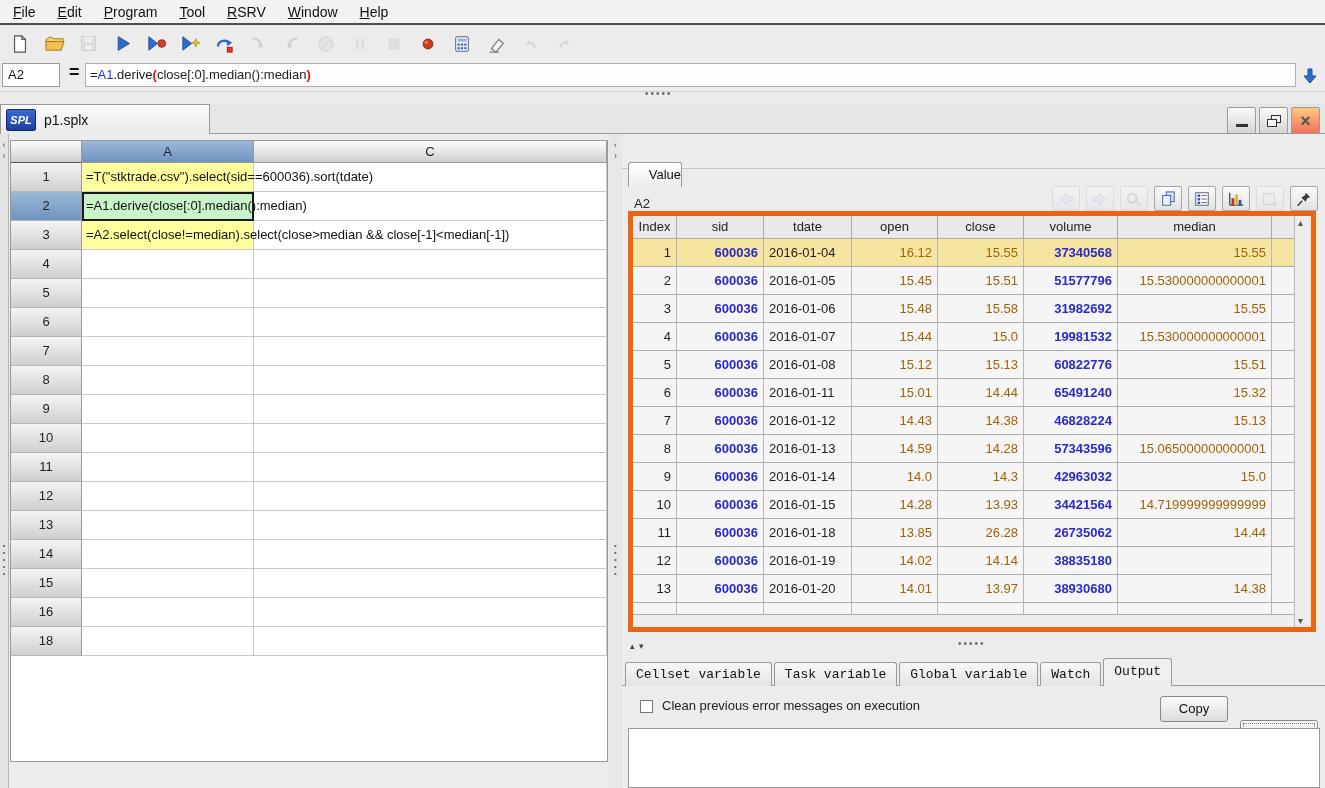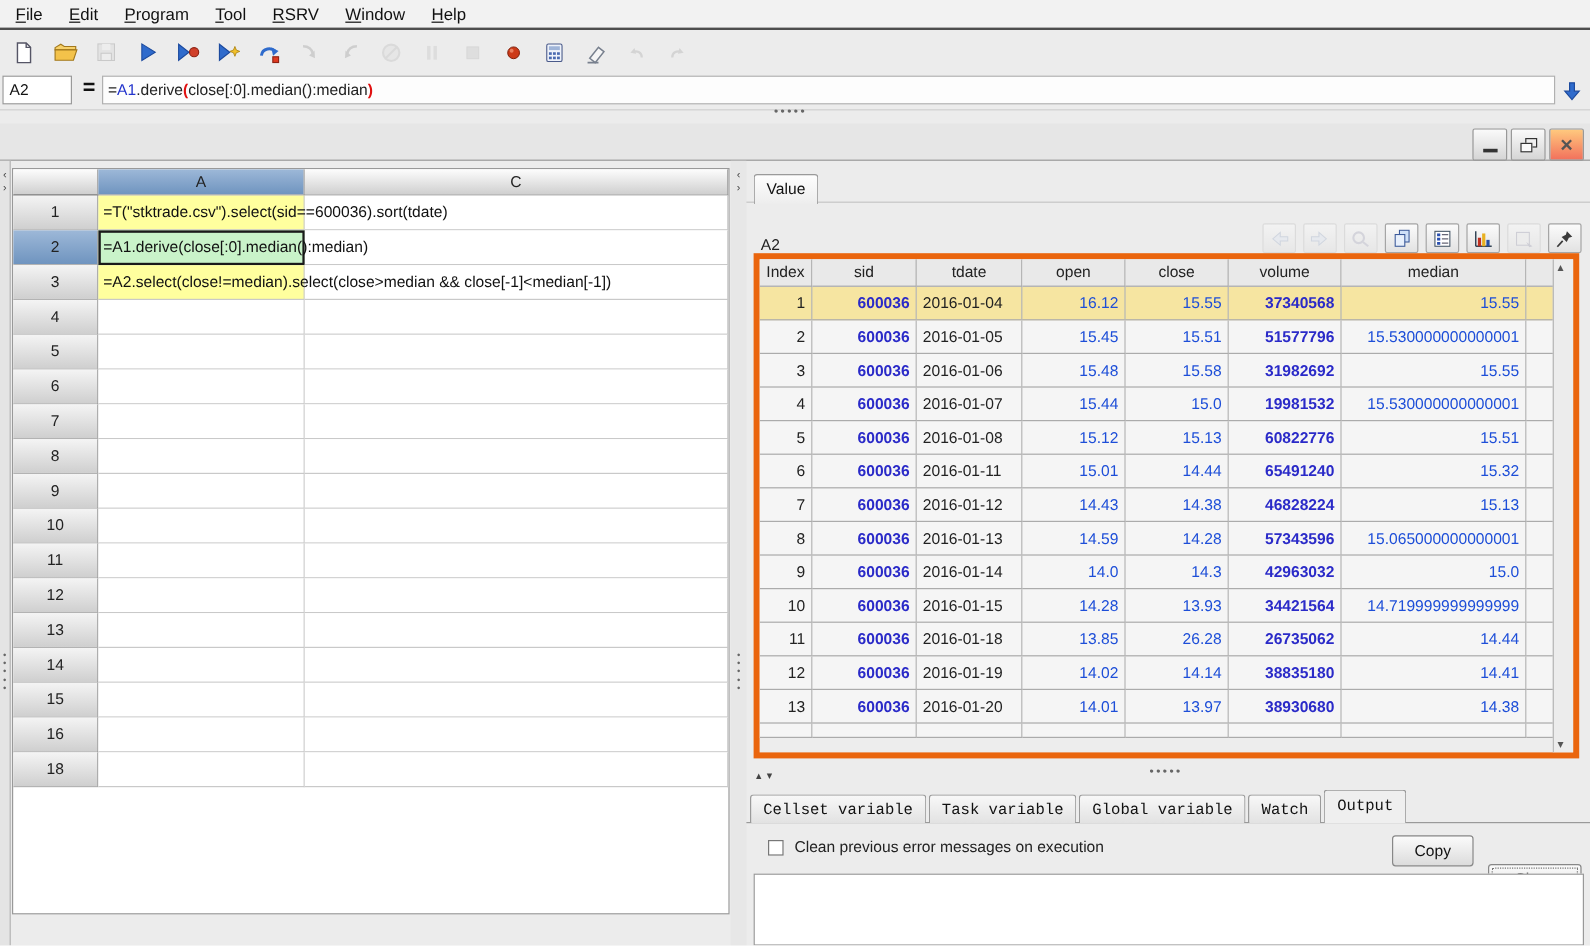--- a/index.html
+++ b/index.html
@@ -65,22 +65,22 @@
   .grow{display:flex;height:29px;position:relative;}
   .grhead{width:71px;background:linear-gradient(#f4f4f4,#cfcfcf);border-right:1px solid #9a9a9a;border-bottom:1px solid #b3b3b3;
           text-align:center;line-height:28px;font-size:13px;color:#222;box-sizing:border-box;}
   .grhead.sel{background:linear-gradient(#9db8d8,#6f94bf);}
   .gcell{border-right:1px solid #c9c9c9;border-bottom:1px solid #c9c9c9;box-sizing:border-box;background:#fff;}
   .gcell.hl-yellow{background:#ffff9e;}
   .gcell.hl-green{background:#c9f3c9;border:2px solid #1a1a1a;}
   .cell-text{position:absolute;left:75px;top:0;height:100%;line-height:28px;white-space:nowrap;font-size:13px;color:#111;z-index:2;pointer-events:none;}
 
   
-  .valuetab{position:absolute;left:628px;top:145px;width:52px;height:24px;background:linear-gradient(#fefefe,#ededed);
-            border:1px solid #9a9a9a;border-bottom:none;text-align:center;line-height:23px;font-size:13px;border-radius:3px 3px 0 0;z-index:2;}
+  .valuetab{position:absolute;left:628px;top:162px;width:52px;height:24px;background:linear-gradient(#fefefe,#ededed);
+            border:1px solid #9a9a9a;border-bottom:none;text-align:right;line-height:23px;font-size:13px;border-radius:3px 3px 0 0;z-index:2;}
   .vtabline{position:absolute;left:622px;top:168px;width:703px;height:1px;background:#c5c5c5;}
   .vlabel{position:absolute;left:634px;top:196px;font-size:13px;color:#222;}
   .vicons{position:absolute;right:7px;top:186px;display:flex;gap:6px;}
   .vbtn{width:28px;height:25px;border:1px solid #a5a5a5;border-radius:2px;background:linear-gradient(#fbfbfb,#e2e2e2);
         display:flex;align-items:center;justify-content:center;box-sizing:border-box;}
   .vbtn.disabled{opacity:.45;border-color:#c8c8c8;}
 
   
   .orangebox{position:absolute;left:628px;top:211px;width:688px;height:421px;border:5px solid #ea650d;background:#ededed;box-sizing:border-box;overflow:hidden;}
   .rtable{position:absolute;left:0;top:0;right:16px;}
@@ -96,21 +96,21 @@
   .rheadrow > :nth-child(2),.rrow > :nth-child(2){width:87px;}
   .rheadrow > :nth-child(3),.rrow > :nth-child(3){width:88px;}
   .rheadrow > :nth-child(4),.rrow > :nth-child(4){width:86px;}
   .rheadrow > :nth-child(5),.rrow > :nth-child(5){width:86px;}
   .rheadrow > :nth-child(6),.rrow > :nth-child(6){width:94px;}
   .rheadrow > :nth-child(7),.rrow > :nth-child(7){width:154px;}
   .rheadrow > :nth-child(8),.rrow > :nth-child(8){flex:1;}
   .c-idx{text-align:right;color:#222;}
   .c-sid{text-align:right;color:#2a2ac8;font-weight:bold;}
   .c-date{text-align:left;color:#222;}
-  .c-num{text-align:right;color:#1d4ed8;}
+  .c-num{text-align:right;color:#a16207;}
   .c-vol{text-align:right;color:#2a2ac8;font-weight:bold;}
   .rscroll{position:absolute;right:0;top:0;width:16px;bottom:0;background:#ececec;border-left:1px solid #bbb;}
   .rscroll::before{content:"▴";position:absolute;top:1px;left:3px;font-size:10px;color:#555;}
   .rscroll::after{content:"▾";position:absolute;bottom:1px;left:3px;font-size:10px;color:#555;}
 
   
   .bsplit{position:absolute;left:628px;top:641px;width:688px;height:14px;}
   .bsplit::before{content:"▴ ▾";position:absolute;left:2px;top:0;font-size:9px;color:#444;letter-spacing:1px;}
   .bsplit::after{content:"•••••";position:absolute;left:330px;top:-3px;font-size:10px;letter-spacing:2px;color:#666;}
   .btabs{position:absolute;left:625px;top:658px;height:28px;display:flex;align-items:flex-end;z-index:2;}
@@ -262,20 +262,24 @@
     <span class="fArrow">
         <svg width="16" height="18" viewBox="0 0 16 18">
           <path d="M8 16L2 9h4V2h4v7h4z" fill="#2f6bcc" stroke="#1c4a9e"></path>
         </svg>
       </span>
   </div>
 
   <div class="hsplit"></div>
 
   <div class="tabrow">
+    <div class="filetab">
+      <span class="spl-badge">SPL</span>
+      <span class="filetab-title">p1.splx</span>
+    </div>
     <div class="wincontrols">
       <span class="wbtn">
           <span class="min-glyph"></span>
         </span>
       <span class="wbtn">
           <span class="rest-glyph"></span>
         </span>
       <span class="wbtn close">
           <span class="x-glyph"></span>
         </span>
@@ -578,21 +582,20 @@
           <div class="rcell c-num">14.44</div>
           <div class="rcell"></div>
         </div>
         <div class="rrow">
           <div class="rcell c-idx">12</div>
           <div class="rcell c-sid">600036</div>
           <div class="rcell c-date">2016-01-19</div>
           <div class="rcell c-num">14.02</div>
           <div class="rcell c-num">14.14</div>
           <div class="rcell c-vol">38835180</div>
-          <div class="rcell c-num">14.41</div>
           <div class="rcell"></div>
         </div>
         <div class="rrow">
           <div class="rcell c-idx">13</div>
           <div class="rcell c-sid">600036</div>
           <div class="rcell c-date">2016-01-20</div>
           <div class="rcell c-num">14.01</div>
           <div class="rcell c-num">13.97</div>
           <div class="rcell c-vol">38930680</div>
           <div class="rcell c-num">14.38</div>

